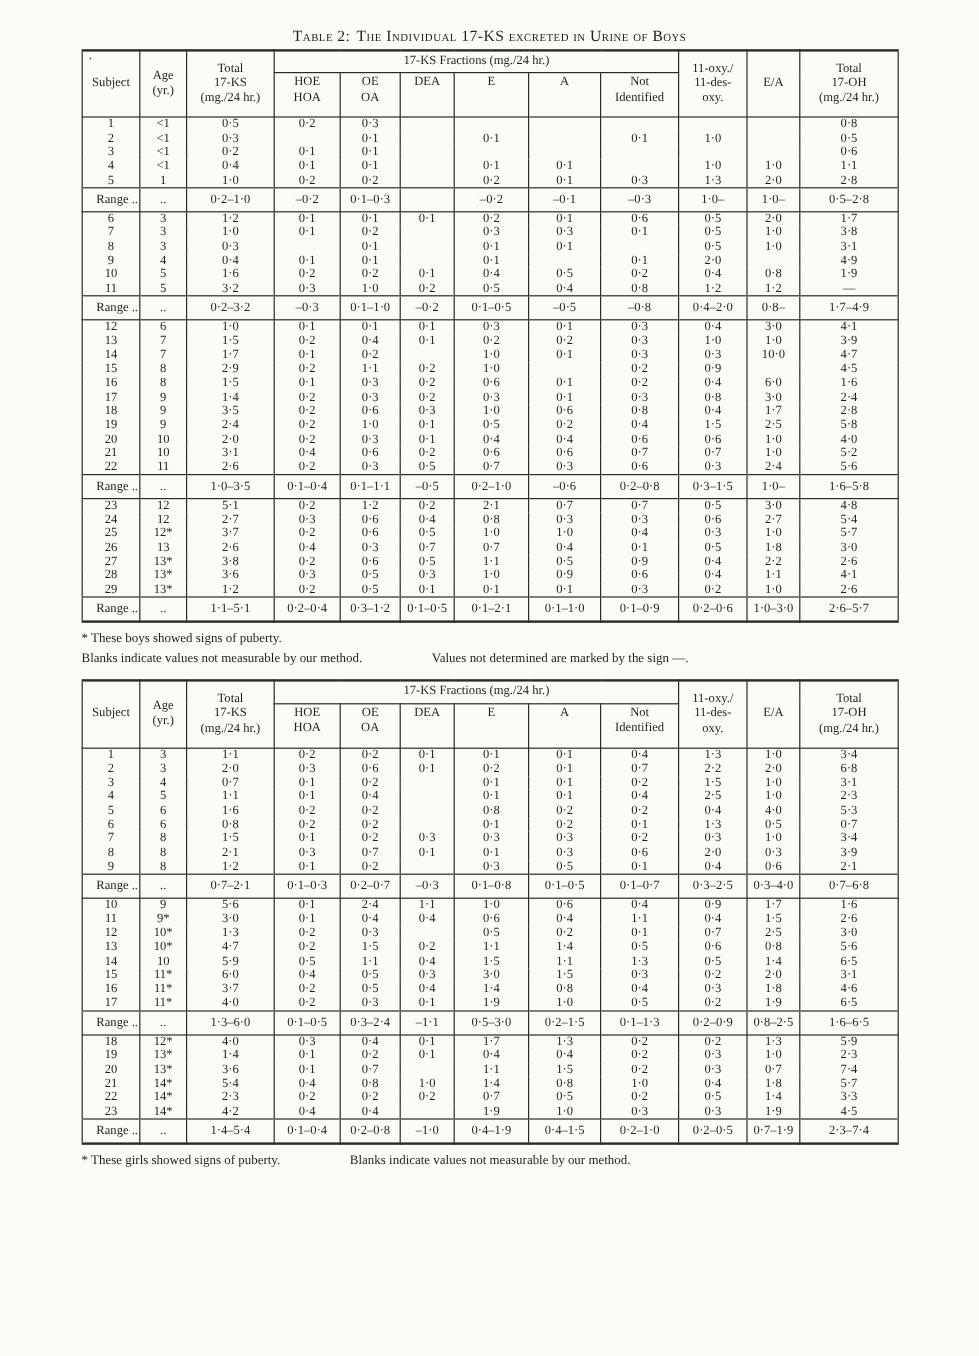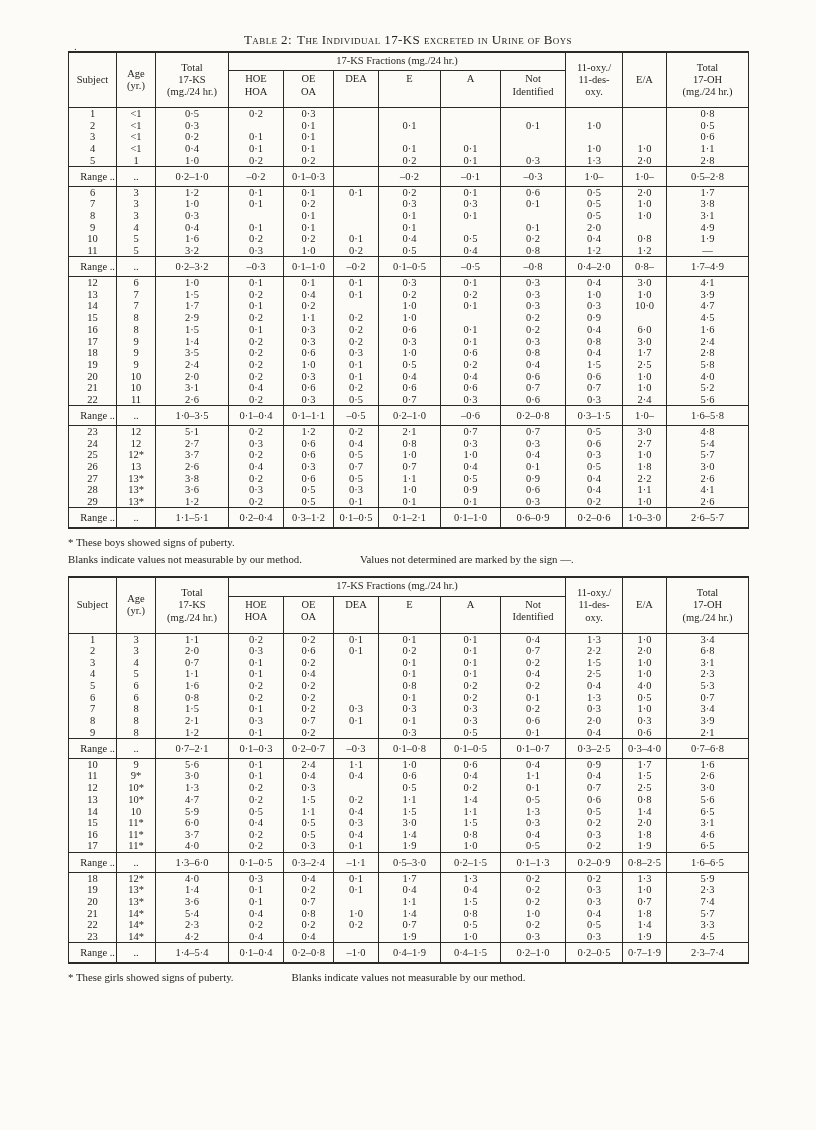--- a/index.html
+++ b/index.html
@@ -8,21 +8,21 @@
     --paper:#fcfbf7;
   }
   html,body{margin:0;padding:0;}
   body{background:#e8e6e0;}
   .page{
     width:816px;height:1130px;background:var(--paper);
     position:relative;margin:0 auto;overflow:hidden;
     font-family:"Liberation Serif", serif;color:var(--ink);
   }
   .artifact-dot{position:absolute;left:74px;top:40px;font-size:11px;color:#3a3934;}
-  .content{width:680px;margin:0 auto;padding-top:32px;}
+  .content{width:680px;margin:0 auto;padding-top:22px;}
   .table-section{margin:0;}
   .table-title{
     text-align:center;font-size:13px;letter-spacing:.4px;margin-bottom:3px;
   }
   .ttl-label{font-variant:small-caps;margin-right:5px;}
   .ttl-text{font-variant:small-caps;}
   table.paper-table{
     width:680px;table-layout:fixed;border-collapse:collapse;
     border:1px solid var(--line);border-top-width:2px;border-bottom-width:2px;
     margin-top:2px;
@@ -563,21 +563,21 @@
               </tr>
               <tr class="rrow">
                 <td class="range-label">Range ..</td>
                 <td>..</td>
                 <td>1·1–5·1</td>
                 <td>0·2–0·4</td>
                 <td>0·3–1·2</td>
                 <td>0·1–0·5</td>
                 <td>0·1–2·1</td>
                 <td>0·1–1·0</td>
-                <td>0·6–0·9</td>
+                <td>0·1–0·9</td>
                 <td>0·2–0·6</td>
                 <td>1·0–3·0</td>
                 <td>2·6–5·7</td>
               </tr>
             </tbody>
           </table>
         </div>
       <div class="footnotes">
           <div class="foot-line">
             <span>* These boys showed signs of puberty.</span>

